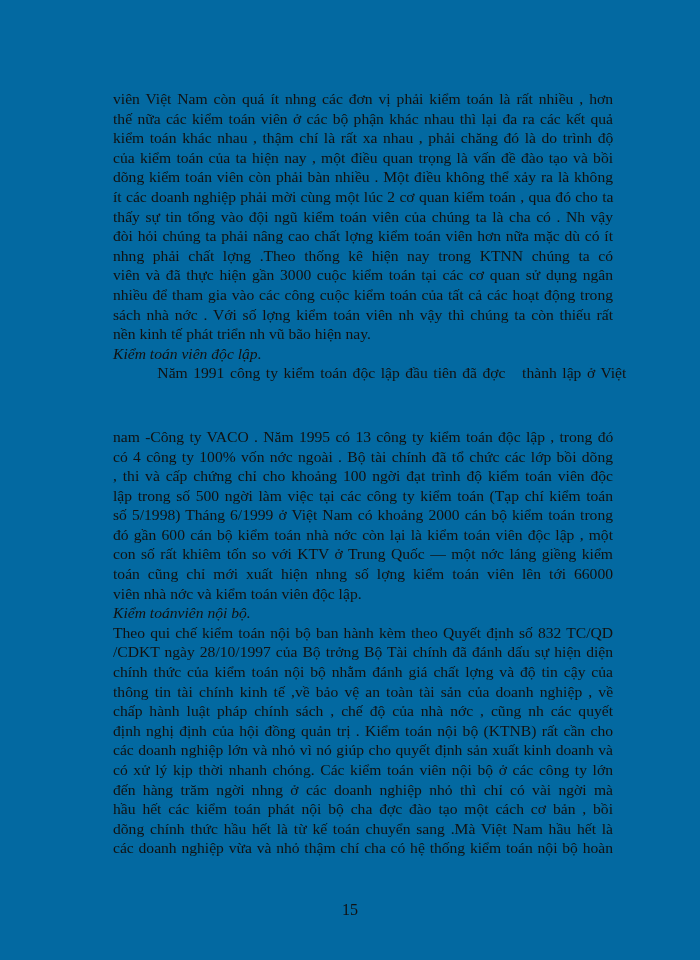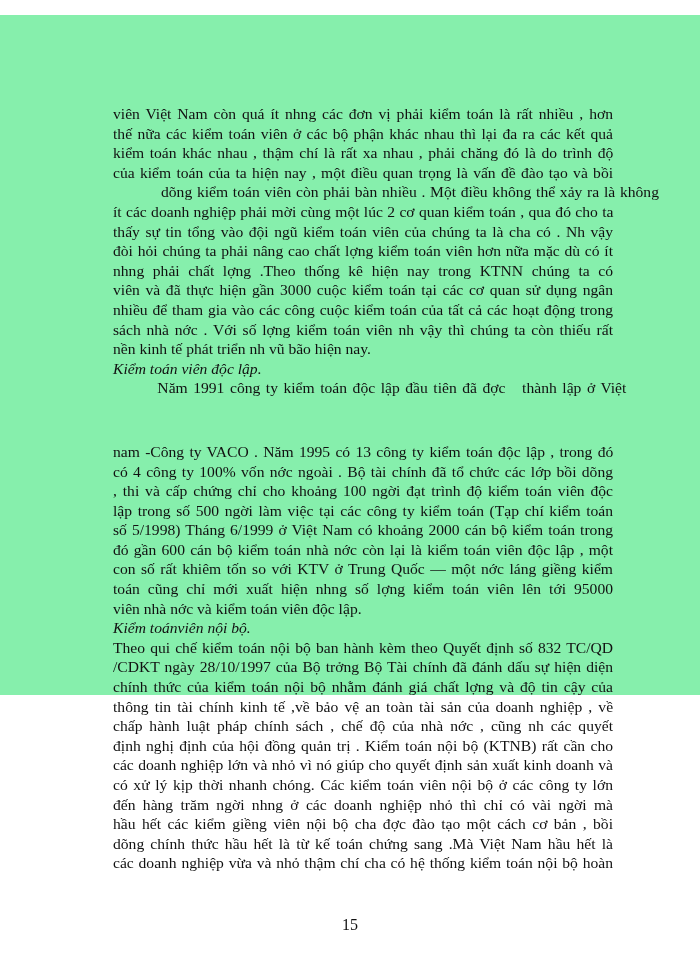--- a/index.html
+++ b/index.html
@@ -1,63 +1,63 @@
 <!DOCTYPE html>
 <html><head>
 <meta charset="utf-8">
 <style>
   html, body { margin:0; padding:0; background:#ffffff; }
   body { width:700px; height:960px; position:relative; overflow:hidden;
          font-family:"Liberation Serif", serif; color:#111; }
-  .page { position:absolute; left:0; top:15px; width:700px; height:680px; background:#86efac; }
+  .page { position:absolute; left:0; top:0; width:700px; height:960px; background:#0369a1; }
   .body-text { position:absolute; left:113px; top:89px; width:500px; }
   .line { display:block; height:19.6px; line-height:19.6px; font-size:15.6px;
           white-space:nowrap; text-align:justify; text-align-last:justify; }
   .line.last { text-align-last:left; }
   .line.heading { font-style:italic; text-align-last:left; }
   .page-number { position:absolute; left:0; width:700px; top:901px; text-align:center;
                  font-size:16px; font-family:"Liberation Serif", serif; }
 </style>
 </head>
 <body>
 
 <div class="page">
   <div class="body-text">
     <span class="line" style="display: block; word-spacing: 1.78947px;">viên Việt Nam còn quá ít nhng   các đơn vị phải kiểm toán là rất nhiều , hơn</span>
     <span class="line" style="display: block; word-spacing: 1.3px;">thế nữa các kiểm toán viên ở các bộ phận khác nhau thì lại đa   ra các kết quả</span>
     <span class="line" style="display: block; word-spacing: 1.66667px;">kiểm toán khác nhau , thậm chí là rất xa nhau , phải chăng đó là do trình độ</span>
     <span class="line" style="display: block; word-spacing: 1.38889px;">của kiểm toán của ta hiện nay , một điều quan trọng là vấn đề đào tạo và bồi</span>
-    <span class="line" style="display: block; word-spacing: 0.833333px; margin-left: 48px;">dõng   kiểm toán viên còn phải bàn nhiều . Một điều không thể xảy ra là không</span>
+    <span class="line" style="display: block; word-spacing: 0.833333px;">dõng   kiểm toán viên còn phải bàn nhiều . Một điều không thể xảy ra là không</span>
     <span class="line" style="display: block; word-spacing: 0.444444px;">ít các doanh nghiệp phải mời cùng một lúc 2 cơ quan kiểm toán , qua đó cho ta</span>
     <span class="line" style="display: block; word-spacing: 1.20833px;">thấy sự tin tổng   vào đội ngũ kiểm toán viên của chúng ta là cha   có . Nh   vậy</span>
     <span class="line" style="display: block; word-spacing: 0.789474px;">đòi hỏi chúng ta phải nâng cao chất lợng   kiểm toán viên hơn nữa mặc dù có ít</span>
     <span class="line" style="display: block; word-spacing: 3.58824px;">nhng   phải chất lợng   .Theo thống kê hiện nay trong KTNN chúng ta có</span>
     <span class="line" style="display: block; word-spacing: 1.75px;">viên và đã thực hiện gần 3000 cuộc kiểm toán tại các cơ quan sử dụng ngân</span>
     <span class="line" style="display: block; word-spacing: 0.875px;">nhiều để tham gia vào các công cuộc kiểm toán của tất cả các hoạt động trong</span>
     <span class="line" style="display: block; word-spacing: 1.3913px;">sách nhà nớc   . Với số lợng   kiểm toán viên nh   vậy thì chúng ta còn thiếu rất</span>
     <span class="line last">nền kinh tế phát triển nh   vũ bão hiện nay.</span>
     <span class="line heading">Kiểm toán viên độc lập.</span>
     <span class="line" style="white-space: pre; display: block; word-spacing: 1.64706px;">        Năm 1991 công ty kiểm toán độc lập đầu tiên đã đợc   thành lập ở Việt</span>
     <span class="line" style="display: block; word-spacing: 1.41176px; margin-top: 44px;">nam -Công ty VACO . Năm 1995 có 13 công ty kiểm toán độc lập , trong đó</span>
     <span class="line" style="display: block; word-spacing: 1.3px;">có 4 công ty 100% vốn nớc   ngoài . Bộ tài chính đã tổ chức các lớp bồi dõng</span>
     <span class="line" style="display: block; word-spacing: 1.77778px;">, thi và cấp chứng chỉ cho khoảng 100 ngời   đạt trình độ kiểm toán viên độc</span>
     <span class="line" style="display: block; word-spacing: 1.55556px;">lập trong số 500 ngời   làm việc tại các công ty kiểm toán (Tạp chí kiểm toán</span>
     <span class="line" style="display: block; word-spacing: 1.14286px;">số 5/1998) Tháng 6/1999 ở Việt Nam có khoảng 2000 cán bộ kiểm toán trong</span>
     <span class="line" style="display: block; word-spacing: 1.2px;">đó gần 600 cán bộ kiểm toán nhà nớc   còn lại là kiểm toán viên độc lập , một</span>
     <span class="line" style="display: block; word-spacing: 1.31579px;">con số rất khiêm tốn so với KTV ở Trung Quốc — một nớc   láng giềng  kiểm</span>
-    <span class="line" style="display: block; word-spacing: 3.22222px;">toán cũng chỉ mới xuất hiện nhng   số lợng   kiểm toán viên lên tới 95000</span>
+    <span class="line" style="display: block; word-spacing: 3.22222px;">toán cũng chỉ mới xuất hiện nhng   số lợng   kiểm toán viên lên tới 66000</span>
     <span class="line last">viên nhà nớc   và kiểm toán viên độc lập.</span>
     <span class="line heading">Kiểm toánviên nội bộ.</span>
     <span class="line" style="display: block; word-spacing: 1.2px;"> Theo qui chế kiểm toán nội bộ ban hành kèm theo Quyết định số 832 TC/QD</span>
     <span class="line" style="display: block; word-spacing: 0.9375px;">/CDKT ngày 28/10/1997 của Bộ trởng   Bộ Tài chính đã đánh dấu sự hiện diện</span>
     <span class="line" style="display: block; word-spacing: 1.77778px;">chính thức của kiểm toán nội bộ nhằm đánh giá chất lợng   và độ tin cậy của</span>
     <span class="line" style="display: block; word-spacing: 2.23529px;">thông tin tài chính kinh tế ,về bảo vệ an toàn tài sản của doanh nghiệp , về</span>
     <span class="line" style="display: block; word-spacing: 2.4px;">chấp hành luật pháp chính sách , chế độ của nhà nớc   , cũng nh   các quyết</span>
     <span class="line" style="display: block; word-spacing: 1.4375px;">định nghị định của hội đồng quản trị . Kiểm toán nội bộ (KTNB) rất cần cho</span>
     <span class="line" style="display: block; word-spacing: 0.5625px;">các doanh nghiệp lớn và nhỏ vì nó giúp cho quyết định sản xuất kinh doanh và</span>
     <span class="line" style="display: block; word-spacing: 1.70588px;">có xử lý kịp thời nhanh chóng. Các kiểm toán viên nội bộ ở các công ty lớn</span>
     <span class="line" style="display: block; word-spacing: 2.42857px;">đến hàng trăm ngời   nhng   ở các doanh nghiệp nhỏ thì chỉ có vài ngời   mà</span>
-    <span class="line" style="display: block; word-spacing: 2.38095px;">hầu hết các kiểm giềng viên nội bộ cha   đợc   đào tạo một cách cơ bản , bồi</span>
-    <span class="line" style="display: block; word-spacing: 1.66667px;">dõng   chính thức hầu hết là từ kế toán chứng sang .Mà Việt Nam hầu hết là</span>
+    <span class="line" style="display: block; word-spacing: 2.38095px;">hầu hết các kiểm toán phát nội bộ cha   đợc   đào tạo một cách cơ bản , bồi</span>
+    <span class="line" style="display: block; word-spacing: 1.66667px;">dõng   chính thức hầu hết là từ kế toán chuyển sang .Mà Việt Nam hầu hết là</span>
     <span class="line" style="display: block; word-spacing: 0.777778px;">các doanh nghiệp vừa và nhỏ thậm chí cha   có hệ thống kiểm toán nội bộ hoàn</span>
   </div>
   <div class="page-number">15</div>
 </div>
 
 </body></html>

